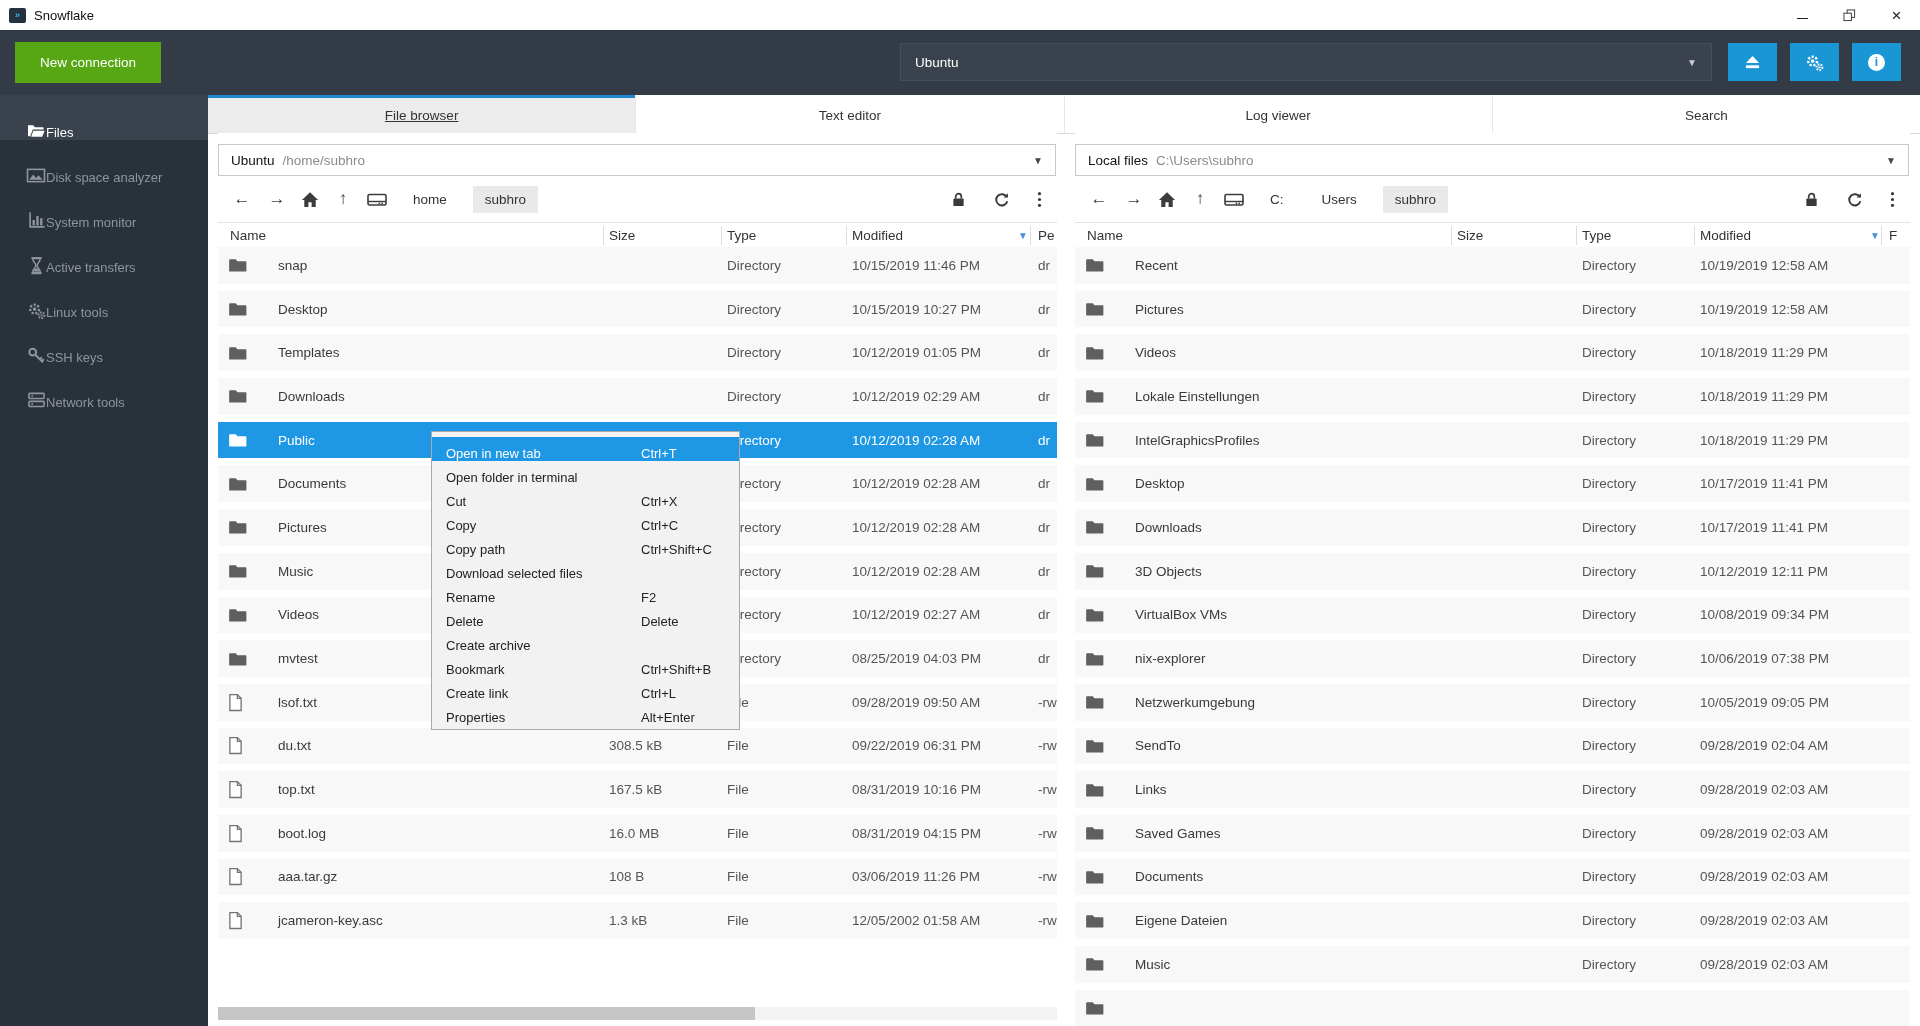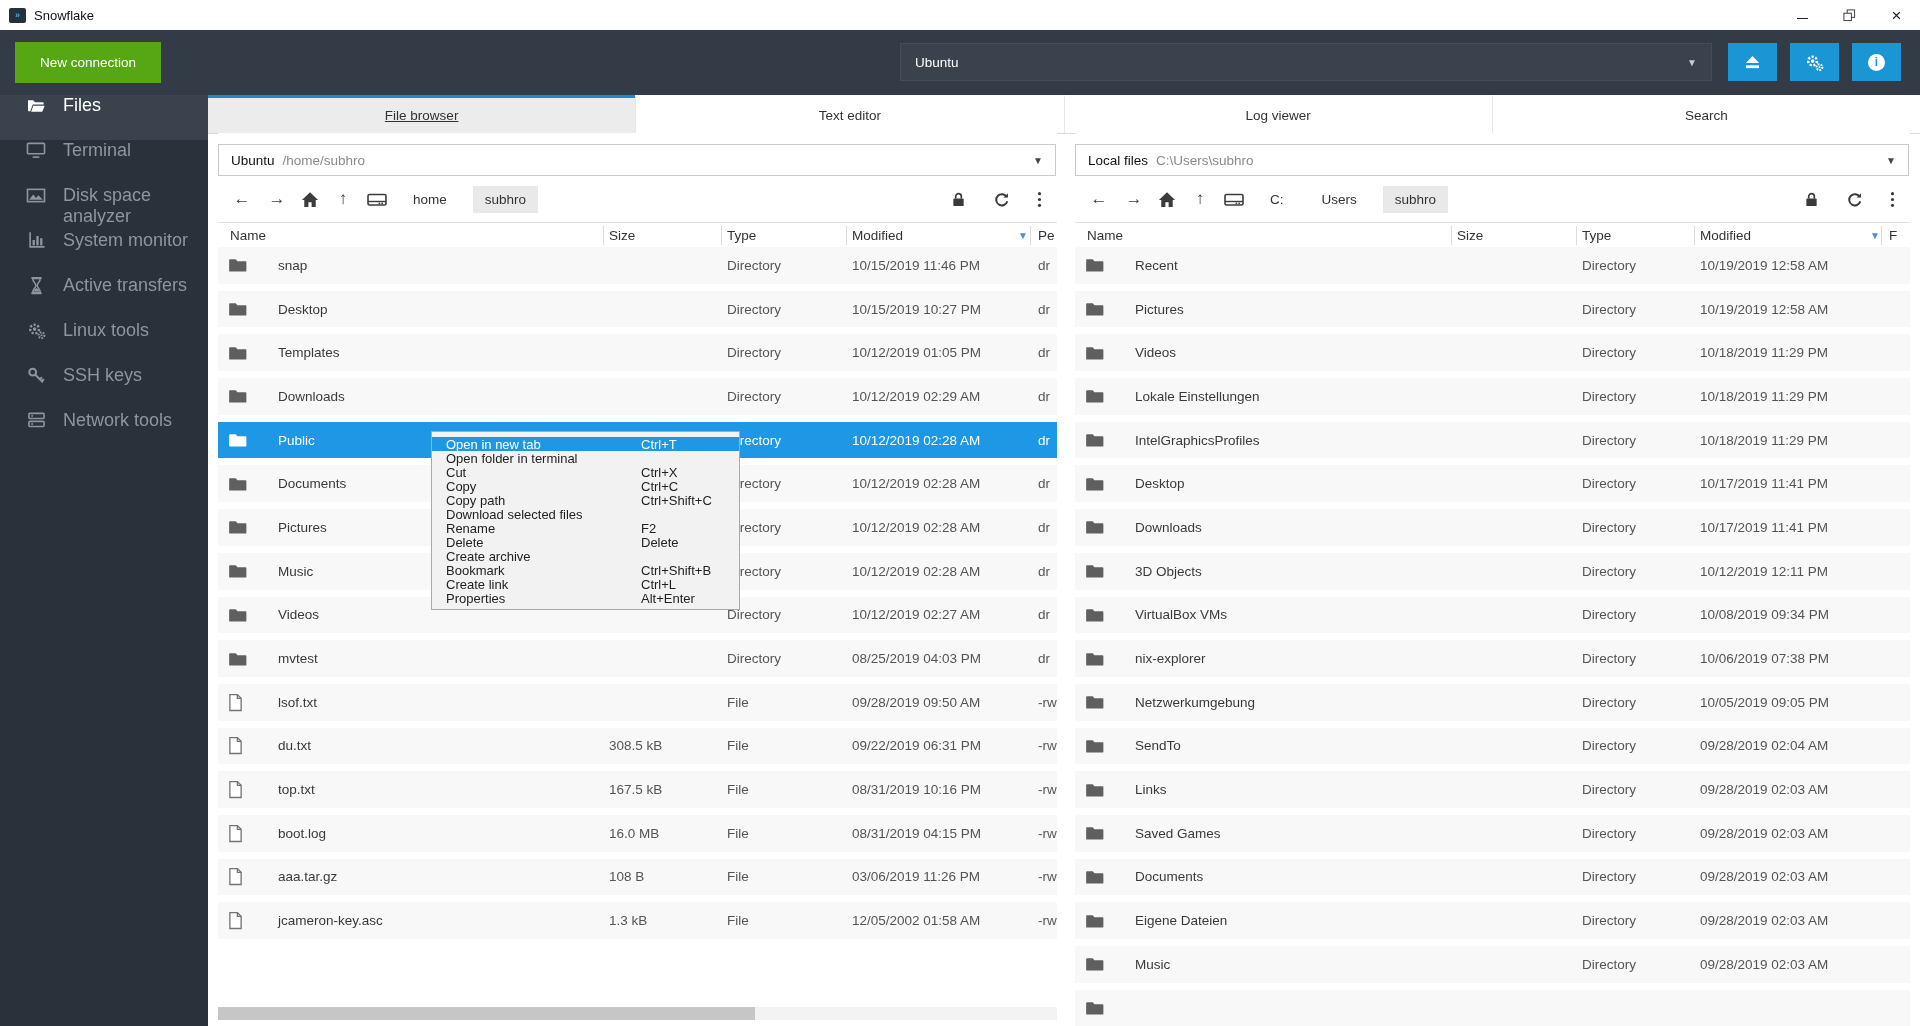--- a/index.html
+++ b/index.html
@@ -24,21 +24,21 @@
   .session{position:absolute;left:900px;top:13px;width:812px;height:38px;background:#3a424e;border:1px solid #454d59;
            box-sizing:border-box;color:#fff;font-size:13.5px;display:flex;align-items:center;padding:0 14px;}
   .session .caret{margin-left:auto;font-size:10px;color:#c9cdd3;}
   .hbtn{position:absolute;top:13px;width:49px;height:38px;background:var(--button-blue,#1a96d5);
         display:flex;align-items:center;justify-content:center;color:#fff;}
   .info-circle{width:17px;height:17px;border-radius:50%;background:#fff;color:var(--button-blue,#1a96d5);
                font-weight:bold;font-size:12px;display:flex;align-items:center;justify-content:center;}
 
   
   .sidebar{position:absolute;left:0;top:95px;bottom:0;width:208px;background:var(--sidebar-bg,#29313b);}
-  .side-item{height:45px;display:flex;align-items:flex-start;padding-left:26px;gap:17px;color:#8e959e;font-size:18px;}
+  .side-item{height:45px;display:flex;align-items:flex-end;padding-left:26px;color:#8e959e;font-size:13px;}
   .side-item.active{background:var(--sidebar-active-bg,#39424d);color:#fff;}
   .side-item .ic{width:20px;height:20px;flex:none;display:flex;align-items:center;justify-content:center;}
 
   
   .main{position:absolute;left:208px;top:95px;right:0;bottom:0;background:#fff;}
   .tabbar{position:absolute;left:0;top:0;right:0;height:38px;display:flex;border-bottom:1px solid #d9d9d9;background:#fff;}
   .tab{flex:1;display:flex;align-items:center;justify-content:center;font-size:13.5px;color:#333;
        border-top:3px solid transparent;border-left:1px solid #e6e6e6;box-sizing:border-box;}
   .tab:first-child{border-left:none;}
   .tab.active{background:var(--tab-active-bg,#ececec);border-top-color:#1e88d2;text-decoration:underline;}
@@ -74,21 +74,21 @@
   .row.selected .cell{color:#fff;}
   #pane-left .c-size{left:391px}#pane-left .c-type{left:509px}#pane-left .c-mod{left:634px}#pane-left .c-perm{left:820px}
   #pane-right .c-size{left:382px}#pane-right .c-type{left:507px}#pane-right .c-mod{left:625px}#pane-right .c-perm{left:814px}
 
   .hscroll{position:absolute;left:0;right:0;top:874px;height:13px;background:#f3f3f3;}
   .hscroll .thumb{position:absolute;left:0;top:0;bottom:0;width:64%;background:#c6c6c6;}
 
   
   .menu{position:absolute;left:431px;top:431px;width:309px;box-sizing:border-box;background:var(--menu-bg,#f2f2f2);
         border:1px solid #a9a9a9;padding:5px 0 4px;z-index:50;}
-  .mi{position:relative;height:14px;display:flex;align-items:flex-start;font-size:13px;color:#222;padding-left:14px;}
+  .mi{position:relative;height:24px;display:flex;align-items:flex-end;font-size:13px;color:#222;padding-left:14px;}
   .mi .sc{position:absolute;left:209px;}
   .mi.hl{background:var(--selection,#1e97e4);color:#fff;}
 </style>
 </head>
 <body>
 
 <div class="titlebar">
   <span class="app-ico">»</span>
   <span class="app-title">Snowflake</span>
   <div class="win-controls">
@@ -139,29 +139,20 @@
       <span class="ic">
         <svg width="20" height="17" viewBox="0 0 20 18" fill="currentColor">
           <path d="M1.5 3.5h5.6l1.8 2h8.3q.9 0 .9.9V8H6.6L3.9 15H2.4q-.9 0-.9-.9z"></path>
           <path d="M7.2 9.2H19.2L16.6 15.6H4.8z"></path>
         </svg>
       </span>
       <span>Files</span>
     </div>
     <div class="side-item">
       <span class="ic">
-        <svg width="20" height="18" viewBox="0 0 20 19">
-          <rect x="1" y="2.5" width="18" height="11" rx="1" fill="none" stroke="currentColor" stroke-width="1.7"></rect>
-          <path d="M6.5 17h7" stroke="currentColor" stroke-width="1.7"></path>
-        </svg>
-      </span>
-      <span>Terminal</span>
-    </div>
-    <div class="side-item">
-      <span class="ic">
         <svg width="20" height="17" viewBox="0 0 20 18">
           <rect x="1" y="2.5" width="18" height="13" fill="none" stroke="currentColor" stroke-width="1.7"></rect>
           <path d="M2.8 13.6 7 8l3.1 3.6 2.4-2.8 4.7 4.8z" fill="currentColor"></path>
         </svg>
       </span>
       <span>Disk space analyzer</span>
     </div>
     <div class="side-item">
       <span class="ic">
         <svg width="19" height="18" viewBox="0 0 20 20" fill="currentColor">

